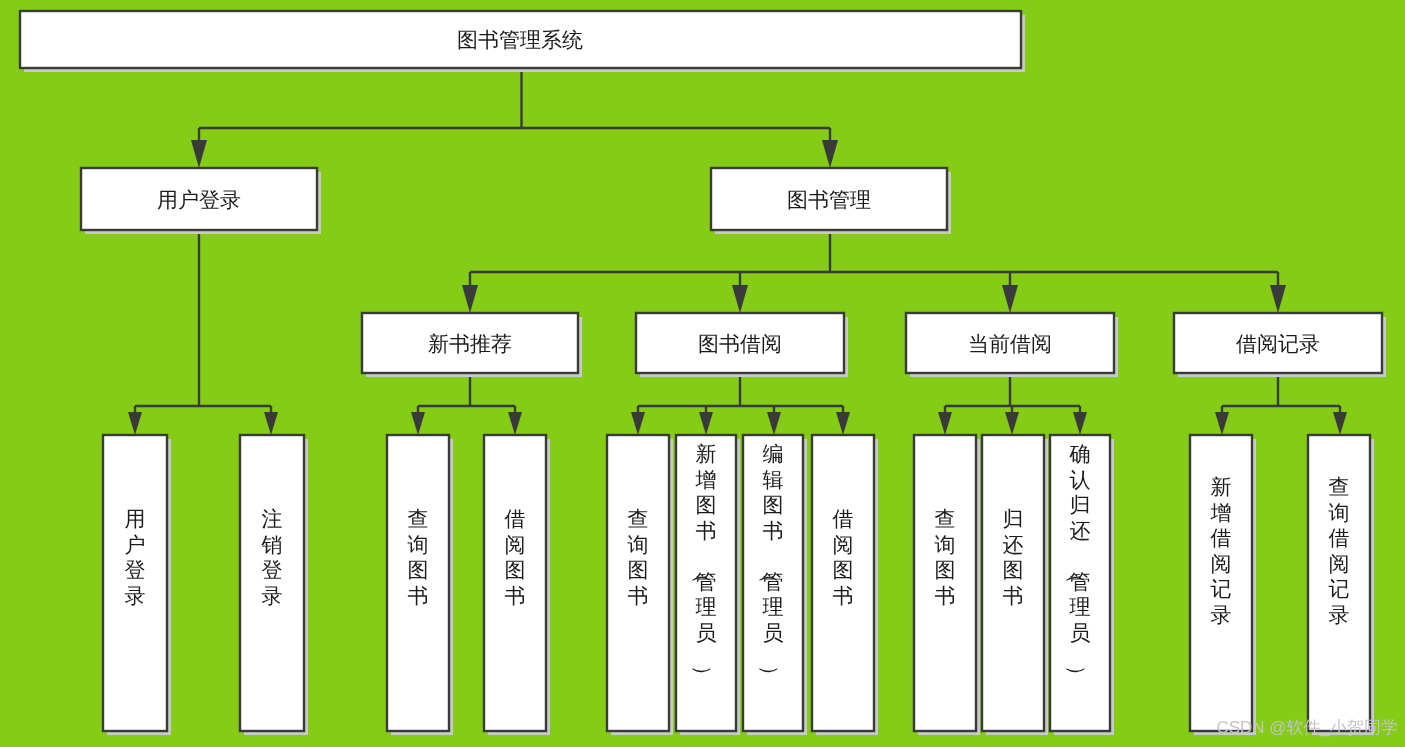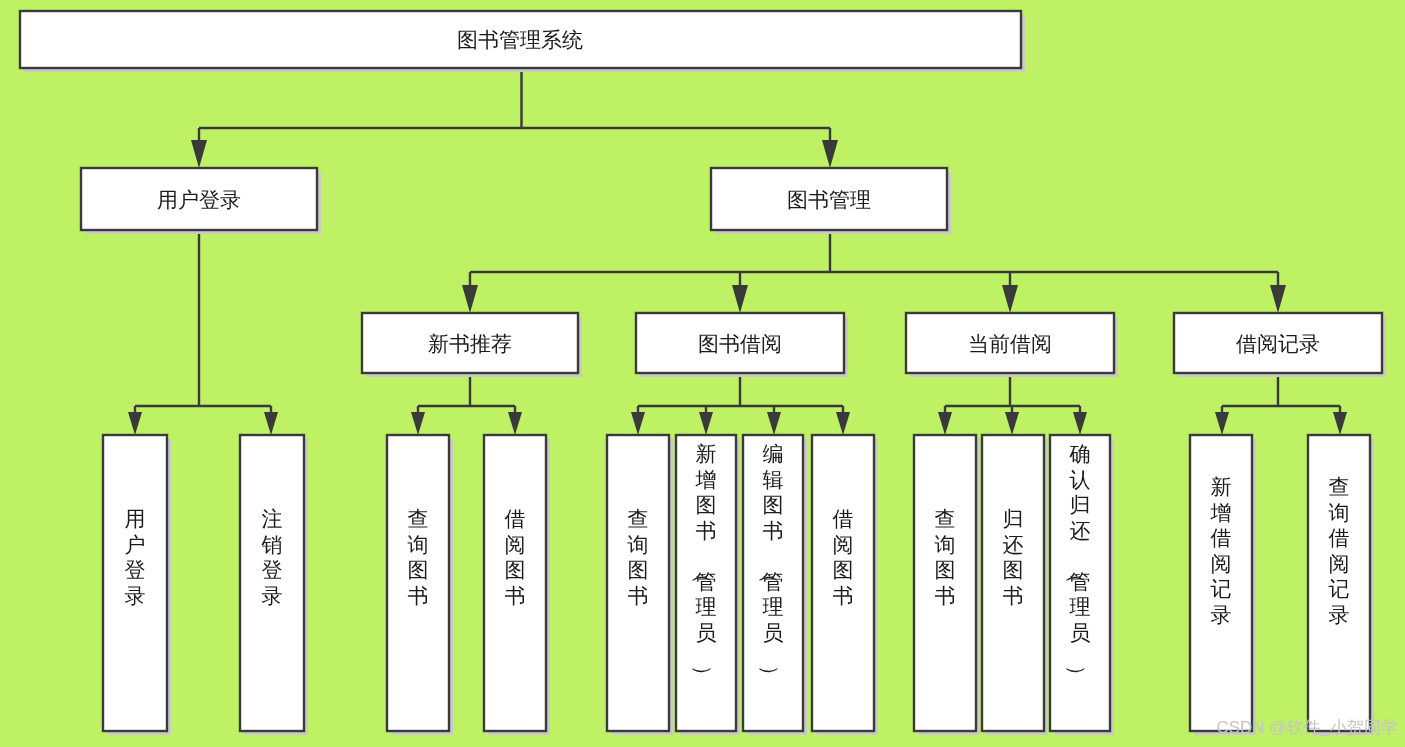--- a/index.html
+++ b/index.html
@@ -7,21 +7,21 @@
     padding: 0;
     background: #ffffff;
   }
   body {
     font-family: "Liberation Sans", "DejaVu Sans", sans-serif;
   }
   #diagram-root {
     position: relative;
     width: 1405px;
     height: 747px;
-    background: #bef264;
+    background: #84cc16;
     overflow: hidden;
     text-align: center;
   }
   svg#flowchart {
     position: absolute;
     top: 0;
     left: 0;
     width: 1405px;
     height: 747px;
     display: block;

